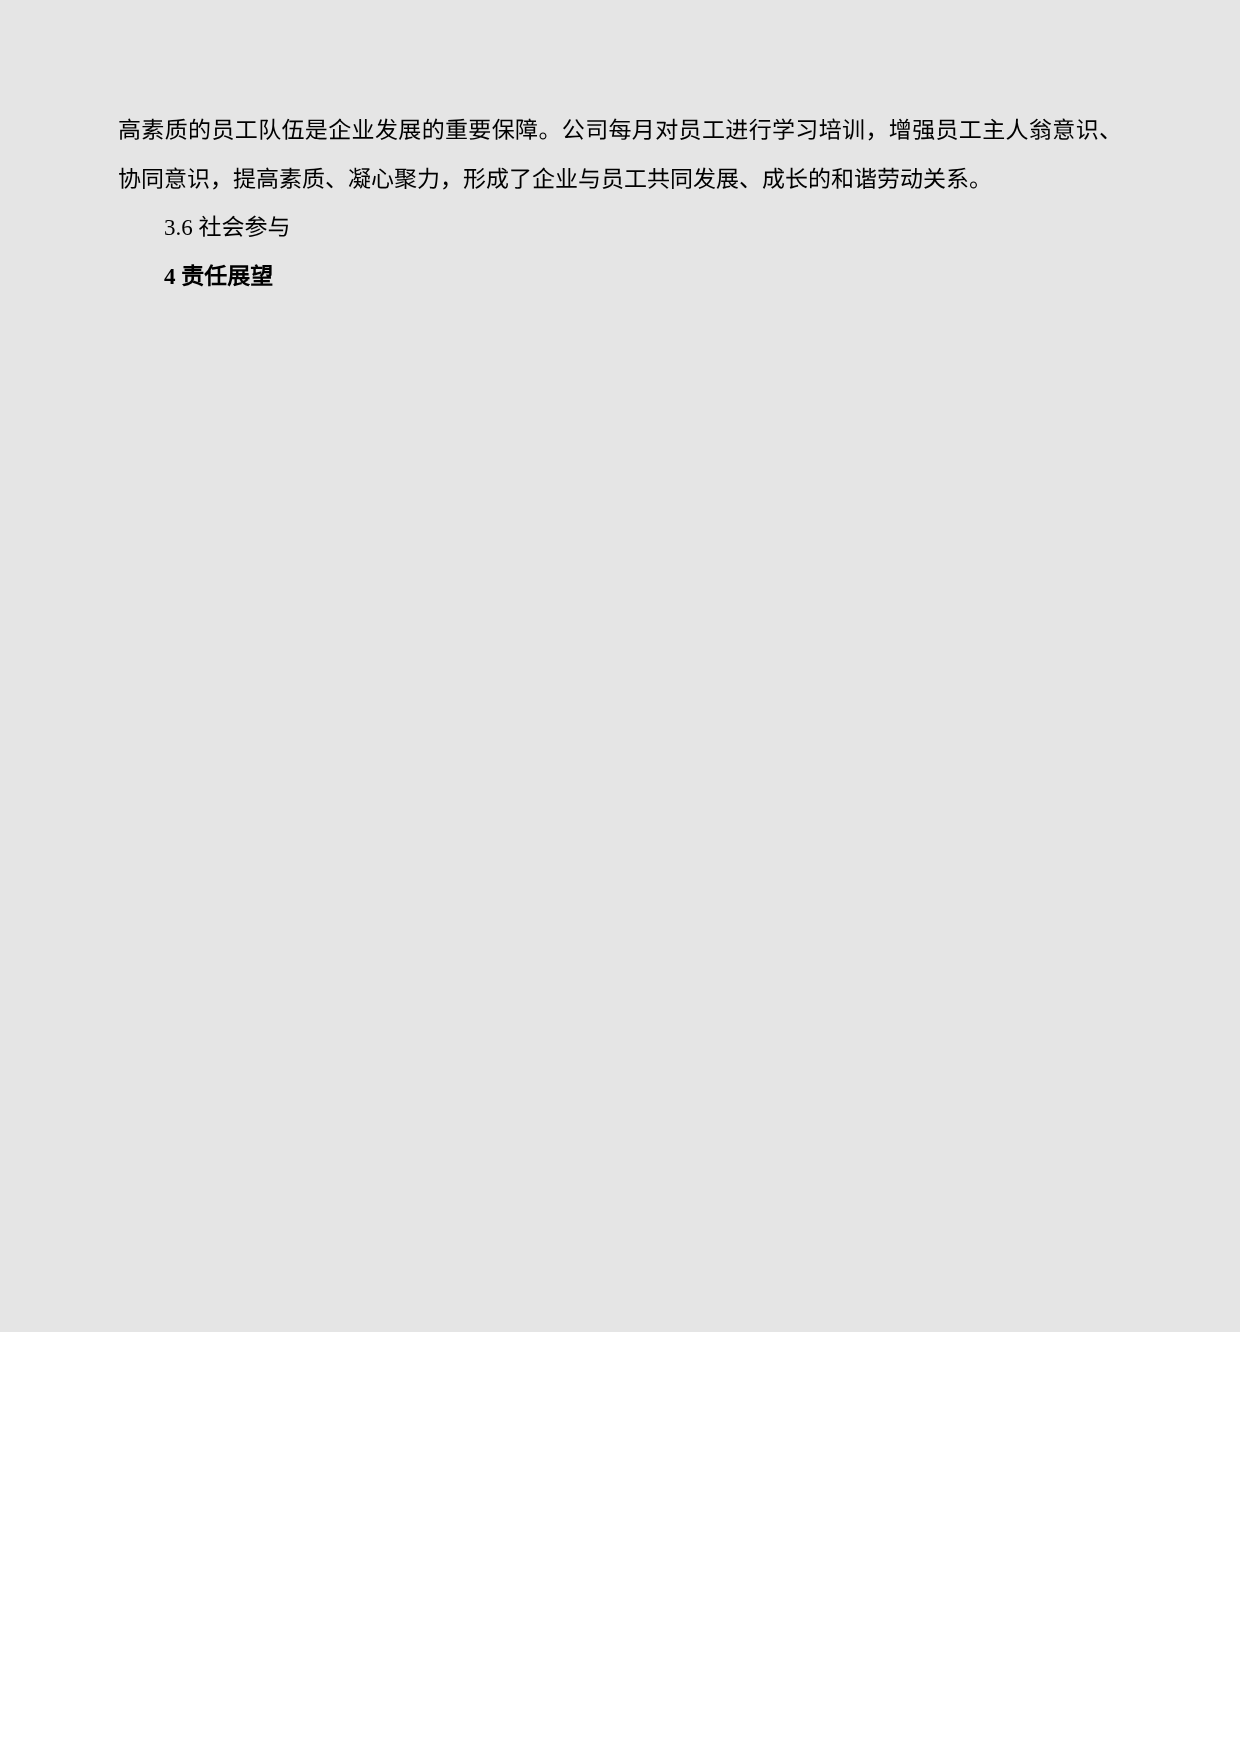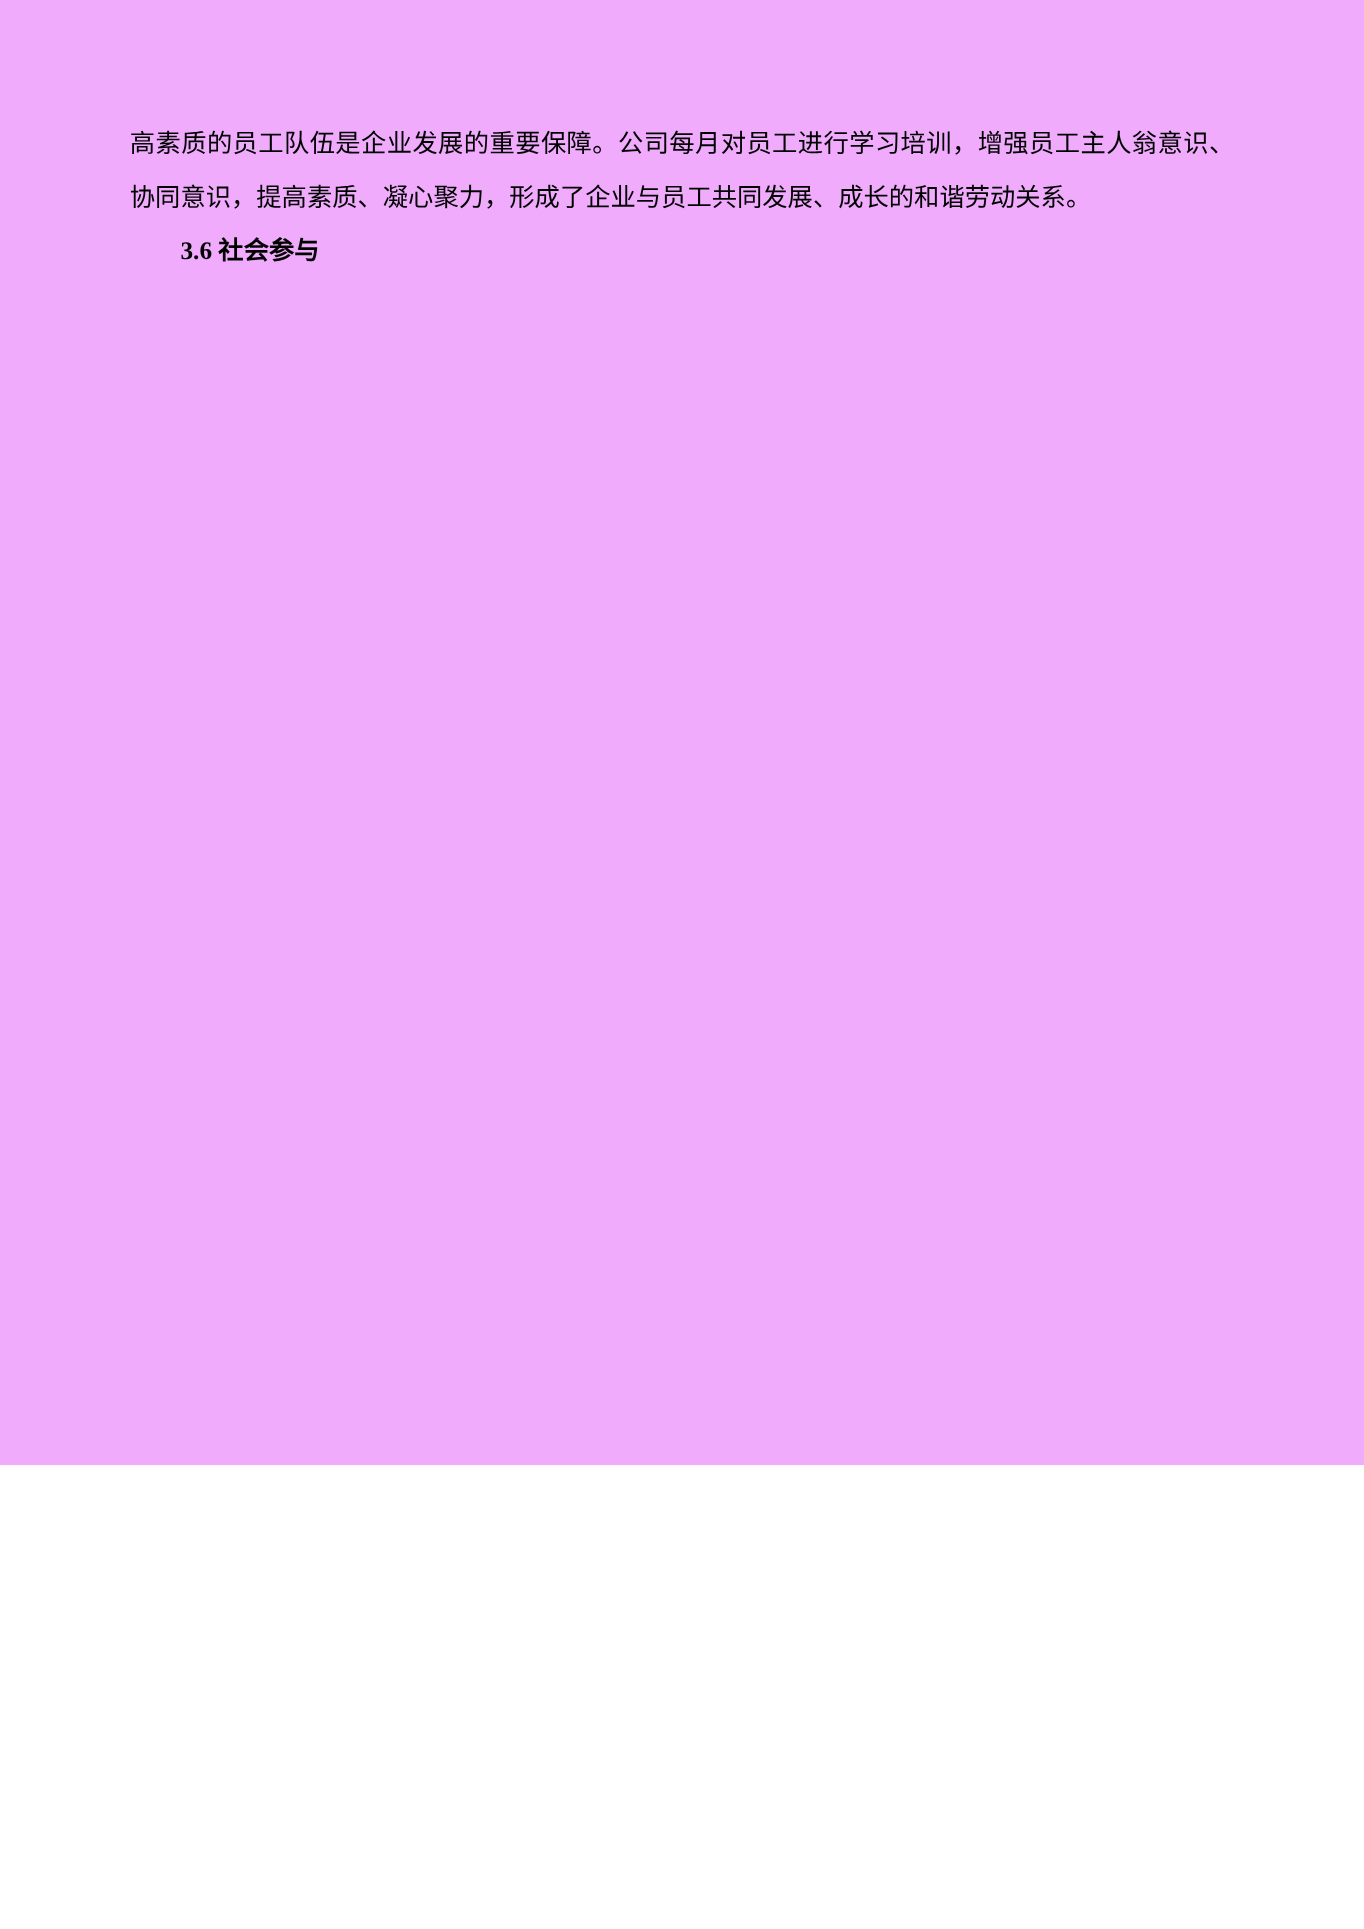--- a/index.html
+++ b/index.html
@@ -5,21 +5,21 @@
   html, body {
     margin: 0;
     padding: 0;
     background: #ffffff;
   }
   .page {
     position: relative;
     width: 1240px;
     height: 1332px;
     margin: 0 auto;
-    background: #f0abfc;
+    background: #e5e5e5;
     color: #000000;
     box-sizing: border-box;
     overflow: hidden;
   }
   .content {
     box-sizing: border-box;
     padding: 107px 118px 0 118px;
     font-family: "Liberation Serif", "DejaVu Serif", serif;
     font-size: 23px;
     line-height: 48.5px;
@@ -30,35 +30,36 @@
     margin: 0;
     text-indent: 2em;
   }
   .para.no-indent {
     text-indent: 0;
   }
   .heading {
     margin: 0;
     text-indent: 2em;
     font-size: 23px;
-    font-weight: bold;
+    font-weight: normal;
     line-height: 48.5px;
     text-align: left;
   }
   .heading.bold {
     font-weight: bold;
   }
 </style>
 </head>
 <body>
 
 <div class="page">
   <div class="content">
 
     <p class="para no-indent">高素质的员工队伍是企业发展的重要保障。公司每月对员工进行学习培训，增强员工主人翁意识、协同意识，提高素质、凝心聚力，形成了企业与员工共同发展、成长的和谐劳动关系。</p>
 
     <h3 class="heading">3.6 社会参与</h3>
 
 
+    <h2 class="heading bold">4 责任展望</h2>
 
 
   </div>
 </div>
 
 </body></html>

